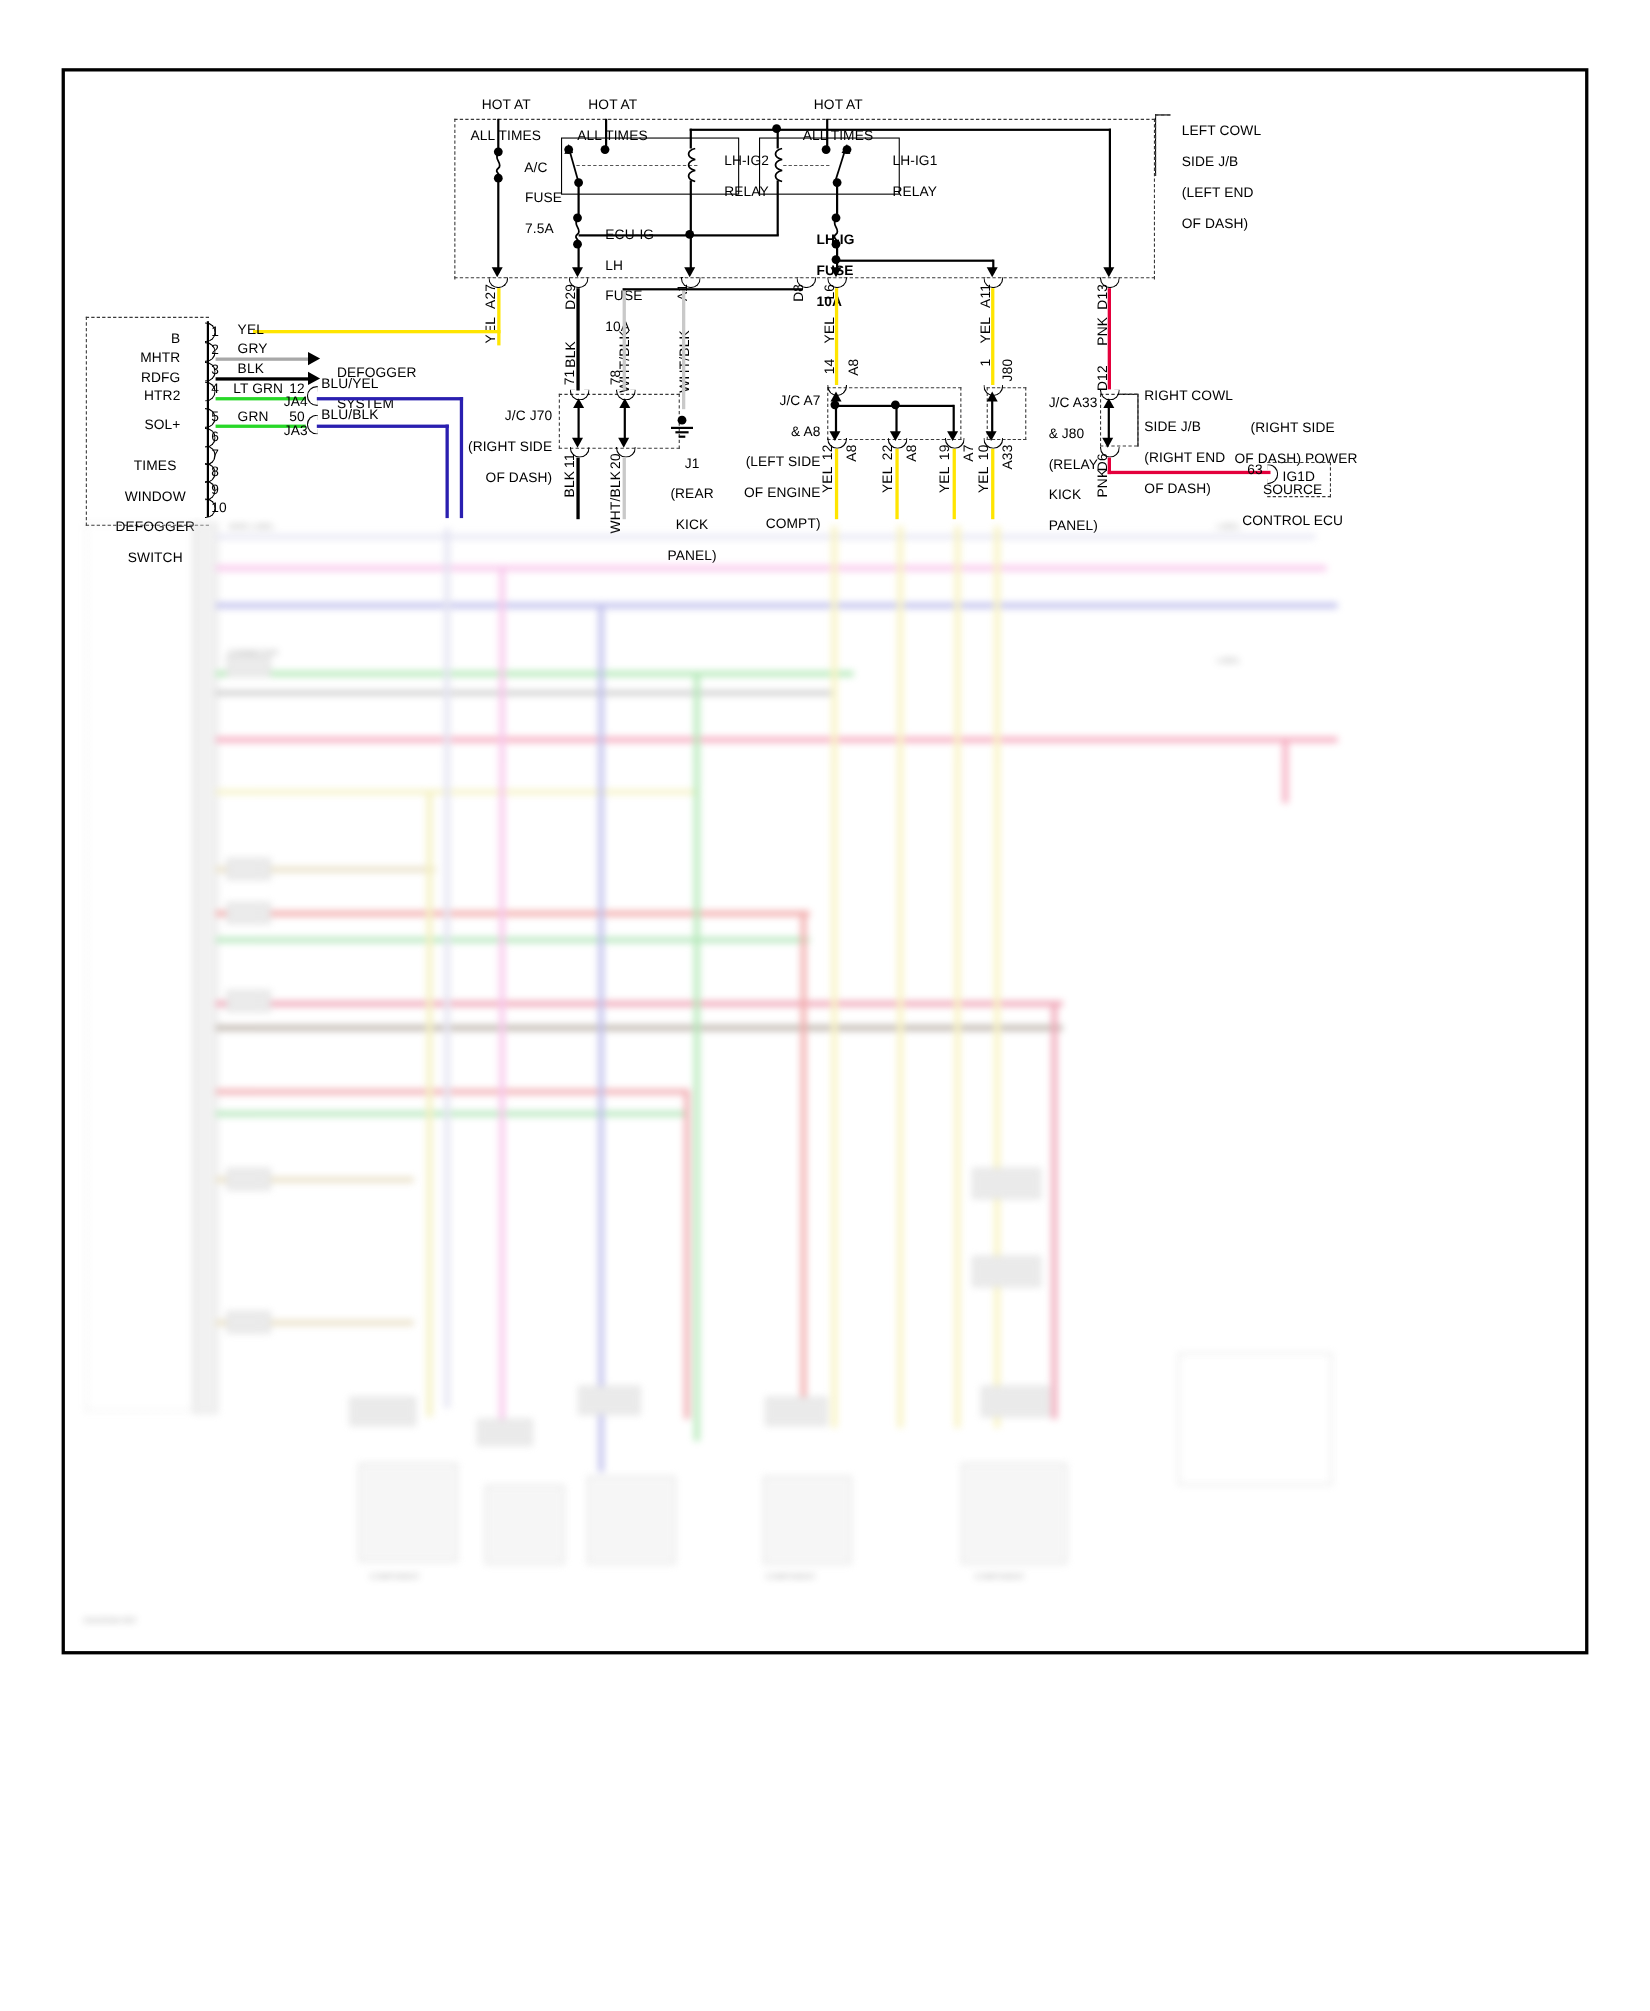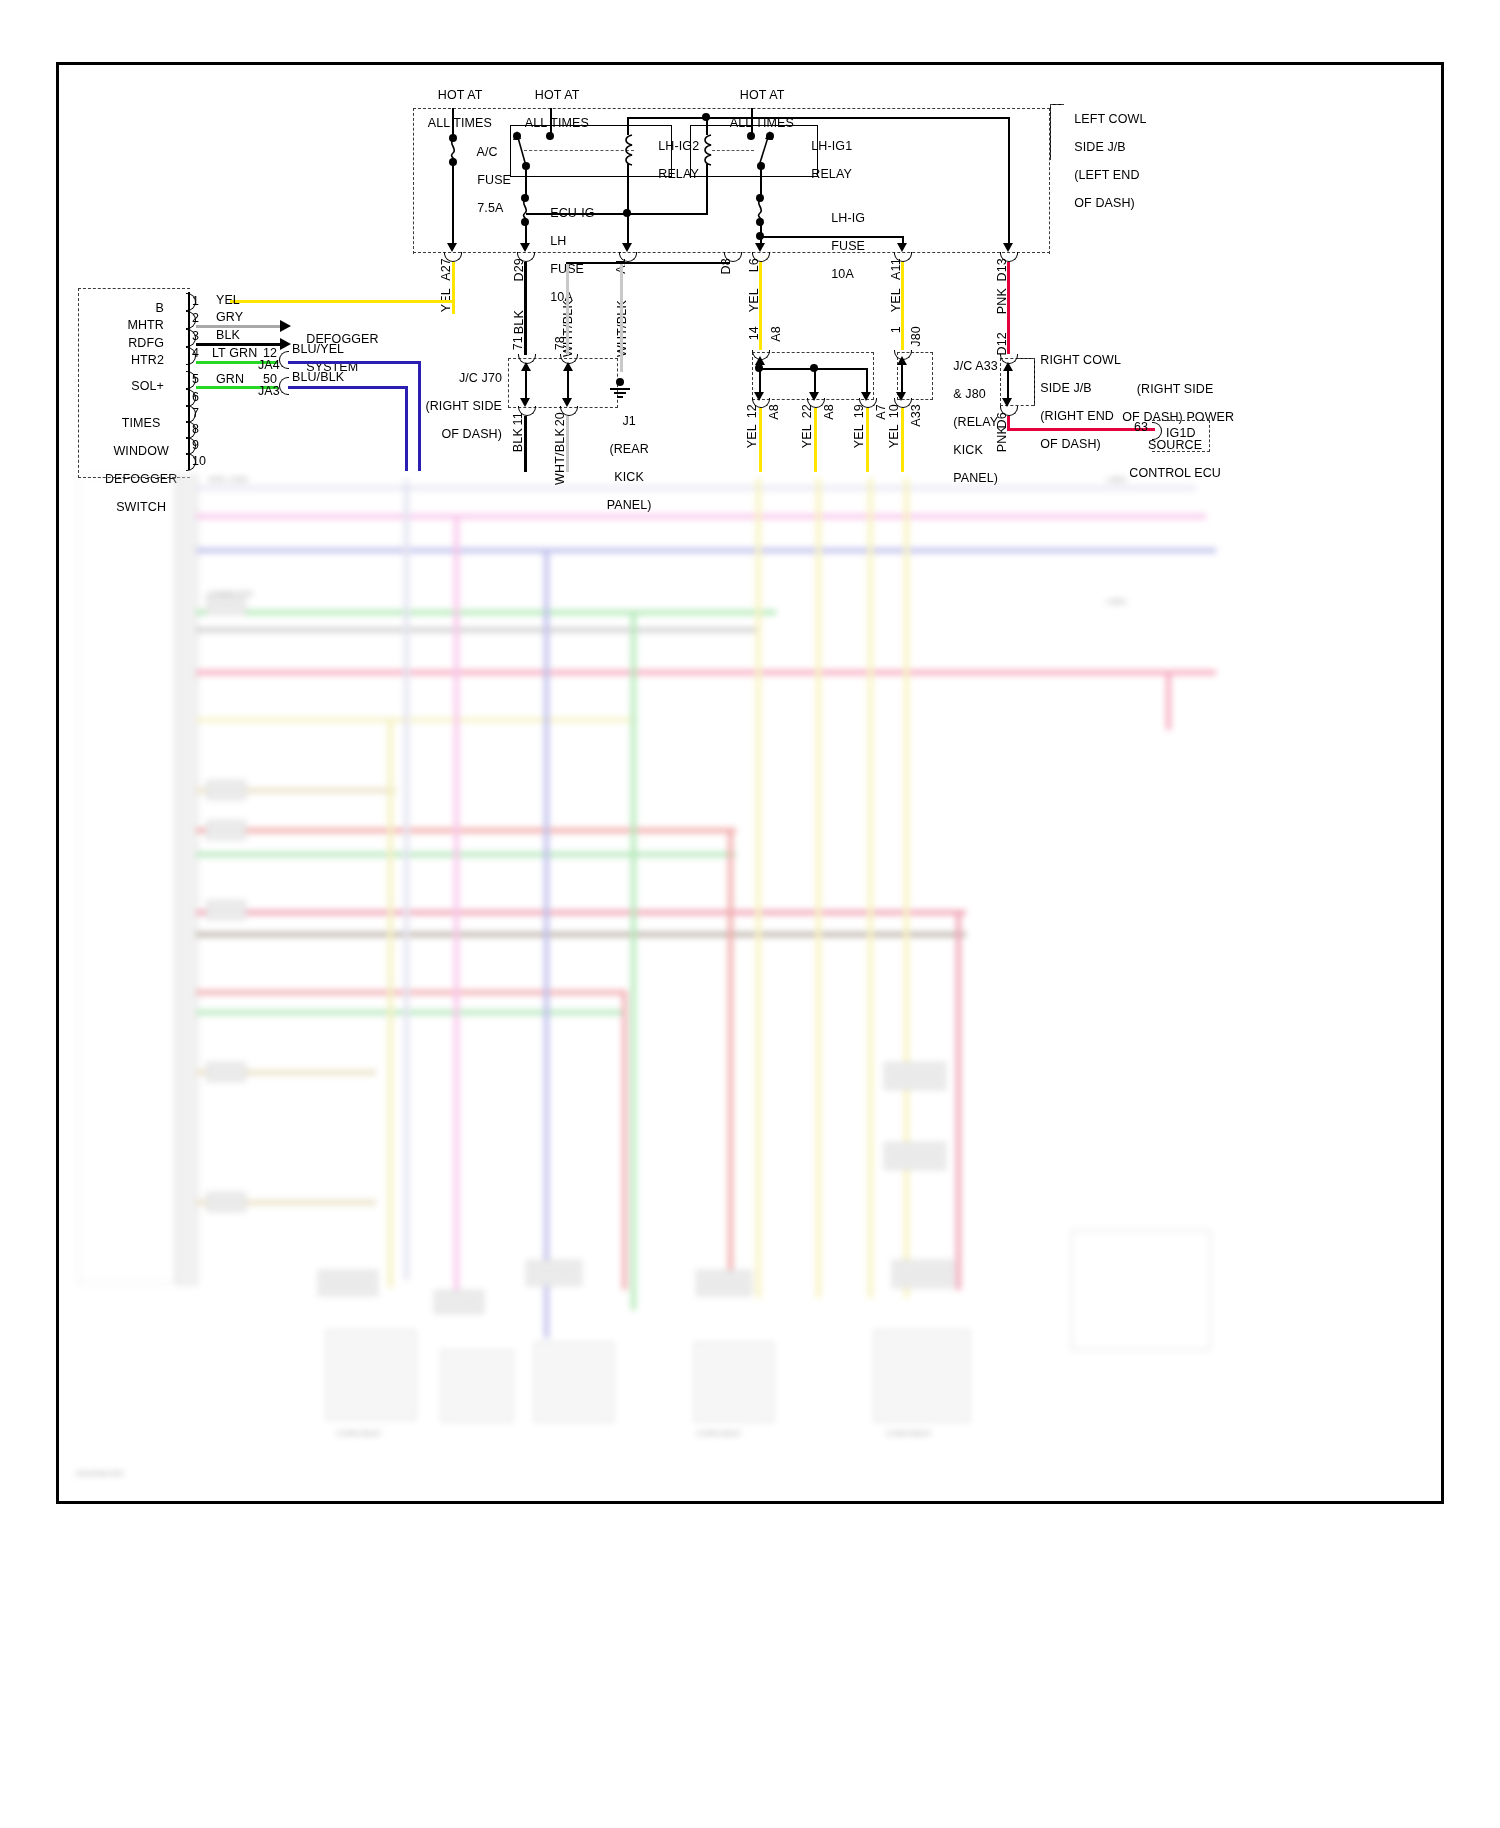--- a/index.html
+++ b/index.html
@@ -168,21 +168,21 @@
     <span>LH-IG1</span><br>
     <span>RELAY</span>
   </div>
 
   <div class="wire v" style="left:760px;top:166px;height:30px;"></div>
   <div class="dot" style="left:756px;top:194px;"></div>
   <svg class="fuse" style="left:755px;top:200px;" viewBox="0 0 10 22">
     <path d="M5 0 C0 4, 10 9, 5 13 C0 17, 10 19, 5 22" stroke="#000" stroke-width="1.6" fill="none"></path>
   </svg>
   <div class="dot" style="left:756px;top:218px;"></div>
-  <div class="lbl" style="left:817px;top:197px;">
+  <div class="lbl" style="left:728px;top:197px;font-weight:bold;">
     <span>LH-IG</span><br>
     <span>FUSE</span><br>
     <span>10A</span>
   </div>
   <div class="wire v" style="left:760px;top:222px;height:26px;"></div>
   <div class="dot" style="left:756px;top:232px;"></div>
   <div class="arrow-d" style="left:755px;top:243px;"></div>
   <div class="wire h" style="left:760px;top:236px;width:143px;"></div>
   <div class="wire v" style="left:902px;top:236px;height:12px;"></div>
   <div class="arrow-d" style="left:897px;top:243px;"></div>
@@ -336,20 +336,27 @@
   <div class="lbl c" style="left:580px;top:374px;width:80px;opacity:0;"></div>
 
   <div class="lbl c" style="left:585px;top:376px;width:70px;opacity:0;"></div>
   <div class="lbl c" style="left:586px;top:400px;width:72px;">
     <span>J1</span><br>
     <span>(REAR</span><br>
     <span>KICK</span><br>
     <span>PANEL)</span>
   </div>
 
+  <div class="lbl r" style="left:640px;top:343px;width:106px;">
+    <span>J/C A7</span><br>
+    <span>&amp; A8</span><br>
+    <span>(LEFT SIDE</span><br>
+    <span>OF ENGINE</span><br>
+    <span>COMPT)</span>
+  </div>
   <div class="dash" style="left:752px;top:352px;width:122px;height:48px;"></div>
   <div class="vlbl" style="left:748px;top:326px;">14</div>
   <div class="vlbl" style="left:770px;top:326px;">A8</div>
   <div class="conn" style="left:752px;top:350px;"></div>
   <div class="arrow-u" style="left:755px;top:356px;"></div>
   <div class="wire v" style="left:759px;top:360px;height:34px;"></div>
   <div class="dot" style="left:755px;top:364px;"></div>
   <div class="wire h" style="left:759px;top:368px;width:108px;"></div>
   <div class="dot" style="left:810px;top:364px;"></div>
   <div class="wire v" style="left:814px;top:368px;height:26px;"></div>

